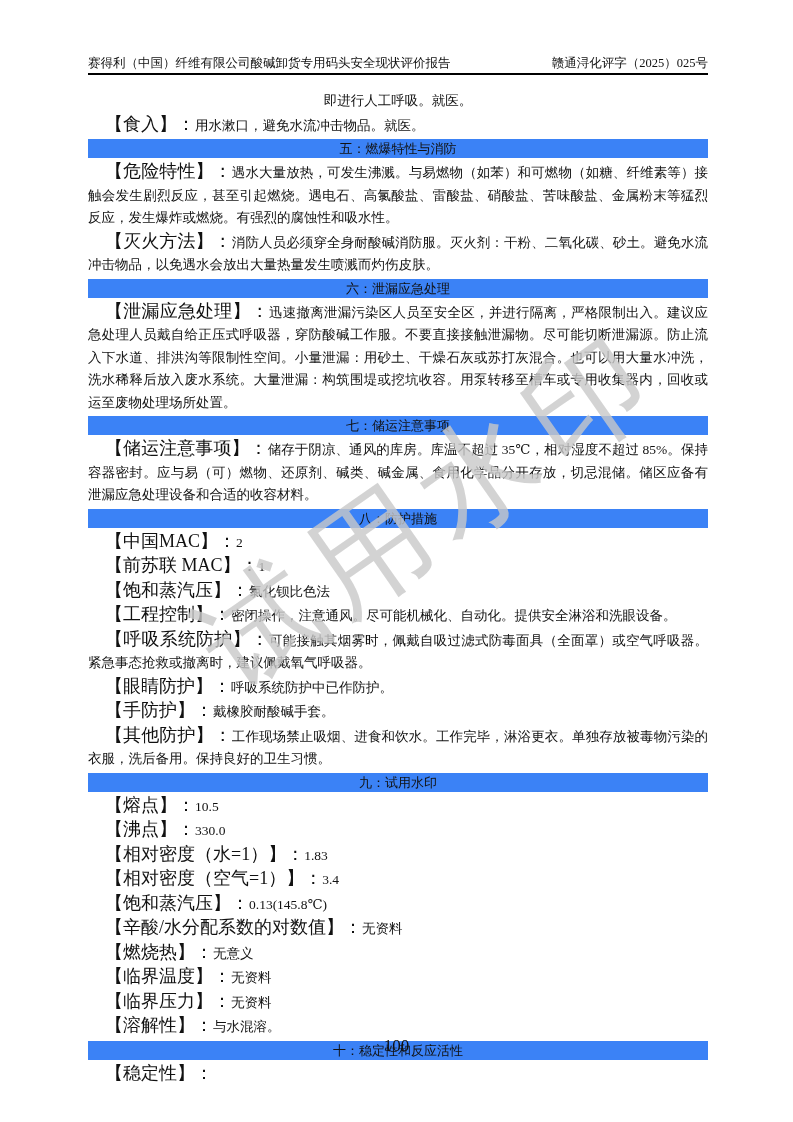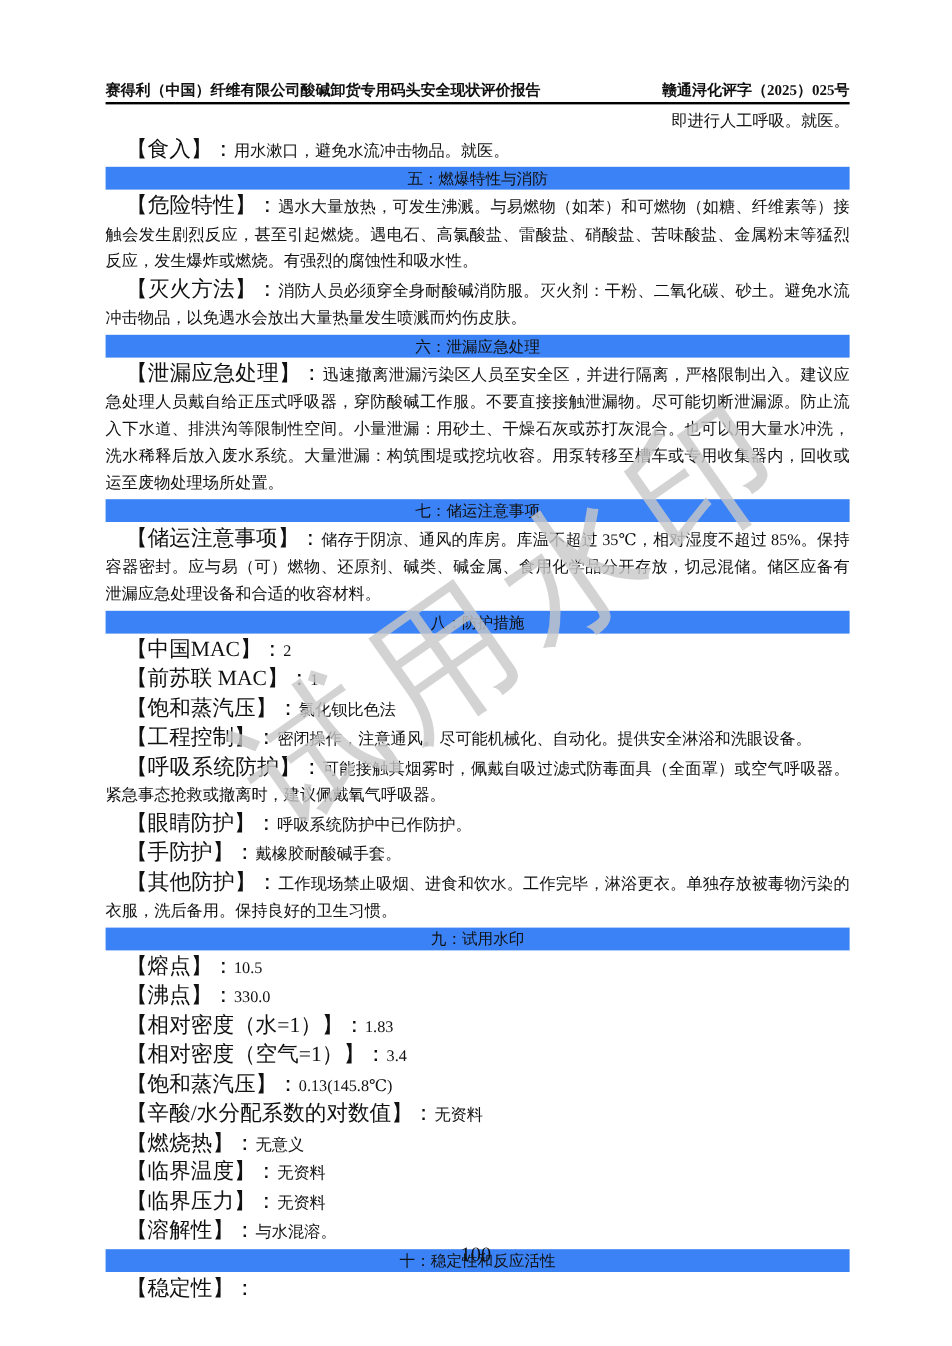--- a/index.html
+++ b/index.html
@@ -7,30 +7,30 @@
     width:793px;height:1122px;background:#ffffff;
     font-family:"Liberation Serif","DejaVu Serif",serif;
     color:#111;position:relative;overflow:hidden;
   }
   .page{position:absolute;inset:0;overflow:hidden;}
   
   .hdr{
     position:absolute;left:88px;top:50px;width:620px;height:22px;
     display:flex;justify-content:space-between;align-items:flex-end;
     border-bottom:2px solid #000;padding-bottom:1px;
-    font-weight:700;font-size:12.5px;white-space:nowrap;margin-top:12px;
+    font-weight:400;font-size:12.5px;white-space:nowrap;
   }
   
   .content{
     position:absolute;left:88px;top:90px;width:620px;
     font-size:13.5px;line-height:22.5px;
   }
   .entry{text-align:justify;}
   .entry-label{font-weight:400;font-size:18px;margin-left:17px;}
-  .plainline{text-align:right;}
+  .plainline{text-align:center;}
   .section-bar{
     background:#3b82f6;text-align:center;font-size:13px;
     height:19px;line-height:19px;margin:2px 0;
   }
   
   .watermark{
     position:absolute;left:140px;top:430px;width:580px;
     font-size:118px;letter-spacing:14px;white-space:nowrap;
     color:#c9c9c9;opacity:.8;z-index:5;
     transform:rotate(-35deg);transform-origin:center center;

